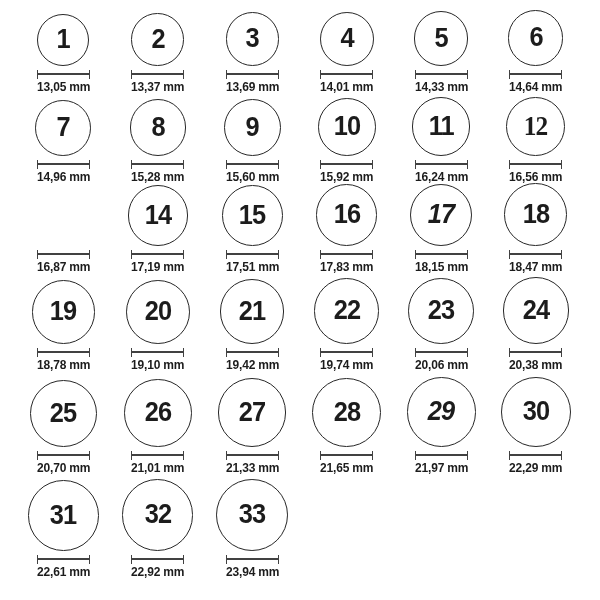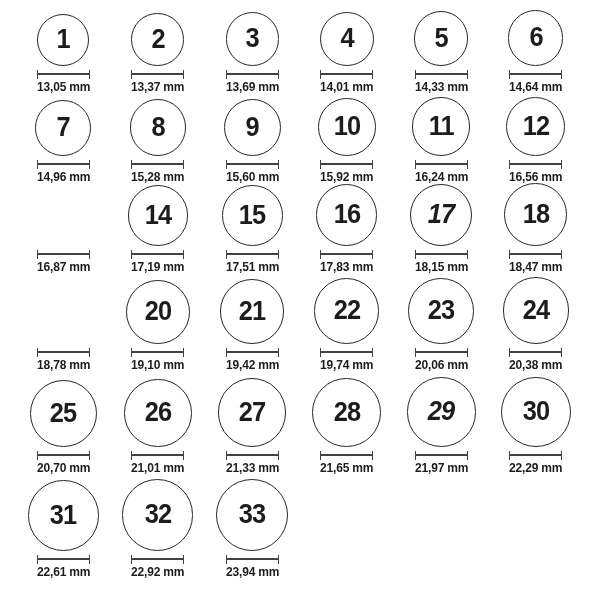--- a/index.html
+++ b/index.html
@@ -157,21 +157,21 @@
         <span class="mm">15,92 mm</span>
       </div>
       <div class="cell">
         <div class="circle" style="width: 58.2px; height: 58.2px;">
           <span class="num">11</span>
         </div>
         <div class="ruler"></div>
         <span class="mm">16,24 mm</span>
       </div>
       <div class="cell">
-        <div class="circle" style="width: 58.82px; height: 58.82px;">
+        <div class="circle" style="width: 58.82px; height: 58.82px; font-family: Liberation Serif, serif;">
           <span class="num">12</span>
         </div>
         <div class="ruler"></div>
         <span class="mm">16,56 mm</span>
       </div>
       <div class="cell">
         <div class="ruler"></div>
         <span class="mm">16,87 mm</span>
       </div>
       <div class="cell">
@@ -203,20 +203,23 @@
         <span class="mm">18,15 mm</span>
       </div>
       <div class="cell">
         <div class="circle" style="width: 62.54px; height: 62.54px;">
           <span class="num">18</span>
         </div>
         <div class="ruler"></div>
         <span class="mm">18,47 mm</span>
       </div>
       <div class="cell">
+        <div class="circle" style="width: 63.16px; height: 63.16px;">
+          <span class="num">19</span>
+        </div>
         <div class="ruler"></div>
         <span class="mm">18,78 mm</span>
       </div>
       <div class="cell">
         <div class="circle" style="width: 63.78px; height: 63.78px;">
           <span class="num">20</span>
         </div>
         <div class="ruler"></div>
         <span class="mm">19,10 mm</span>
       </div>

